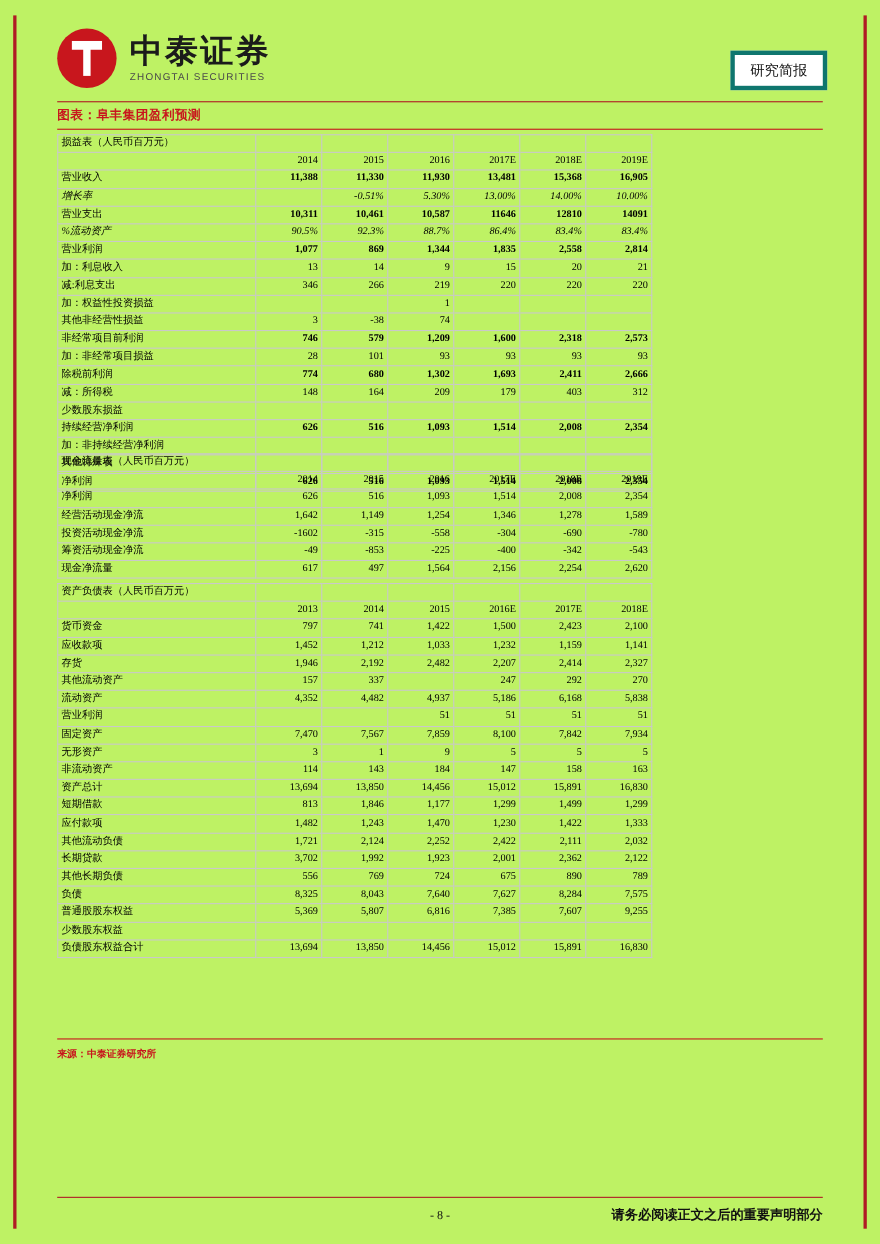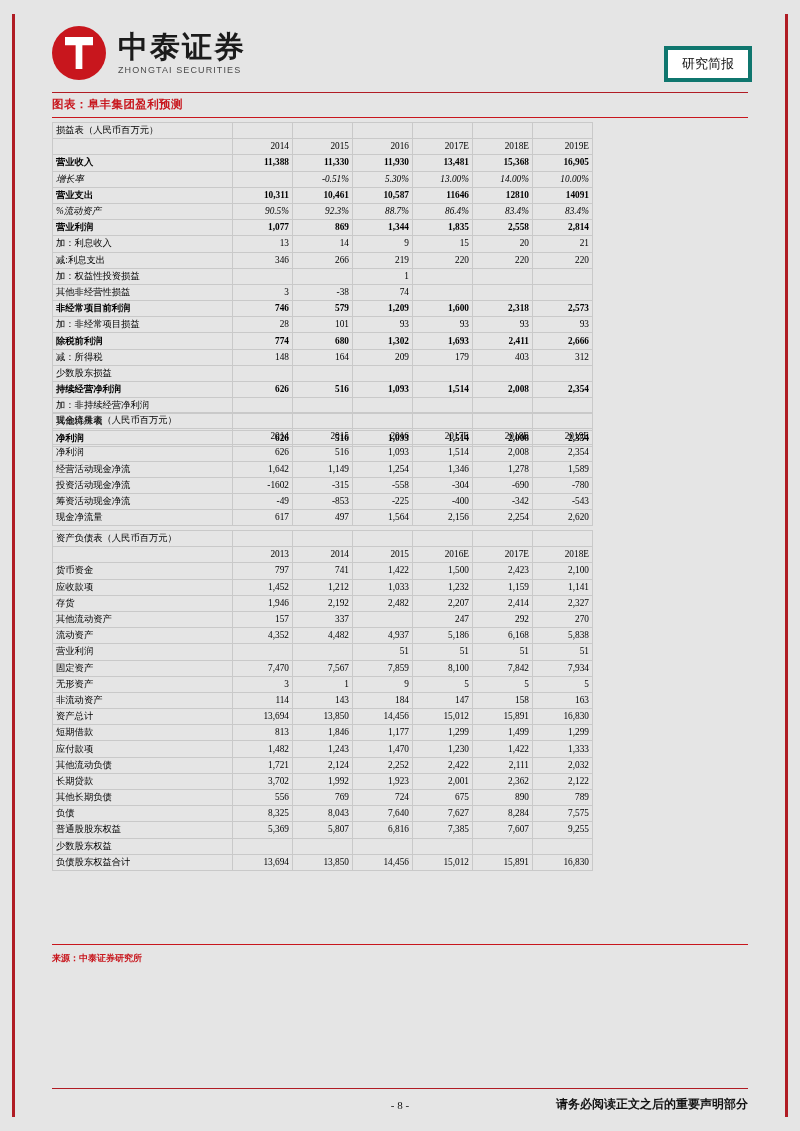--- a/index.html
+++ b/index.html
@@ -13,21 +13,21 @@
     font-family: "Liberation Serif", serif;
     color: #000;
     position: relative;
     overflow: hidden;
   }
   .page {
     position: absolute;
     left: 0; top: 0;
     width: 800px;
     height: 1131px;
-    background: #e5e5e5;
+    background: #bef264;
   }
   
   .side-rule {
     position: absolute;
     top: 14px;
     width: 3px;
     height: 1103px;
     background: #b01c24;
   }
   .side-rule.left { left: 12px; }
@@ -137,21 +137,21 @@
     border: 0.6px solid #c9c9c9;
     padding: 1px 3px;
     height: 13.2px;
     line-height: 11px;
     white-space: nowrap;
     overflow: hidden;
   }
   td.lbl { text-align: left; }
   td.num { text-align: right; }
   td.hdr { text-align: right; font-weight: normal; }
-  td.sect { font-weight: bold; margin-top: 33px; }
+  td.sect { font-weight: normal; margin-top: 33px; }
   td.b { font-weight: bold; }
   td.ital { font-style: italic; }
   td.indent1 { padding-left: 14px; }
   td.indent2 { padding-left: 26px; }
   .tbl-caption {
     text-align: left;
     font-size: 9.3px;
   }
 
   

